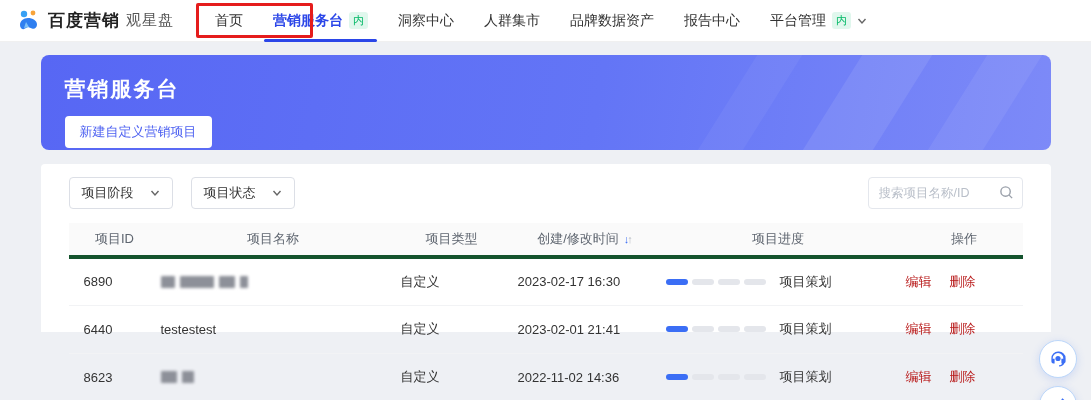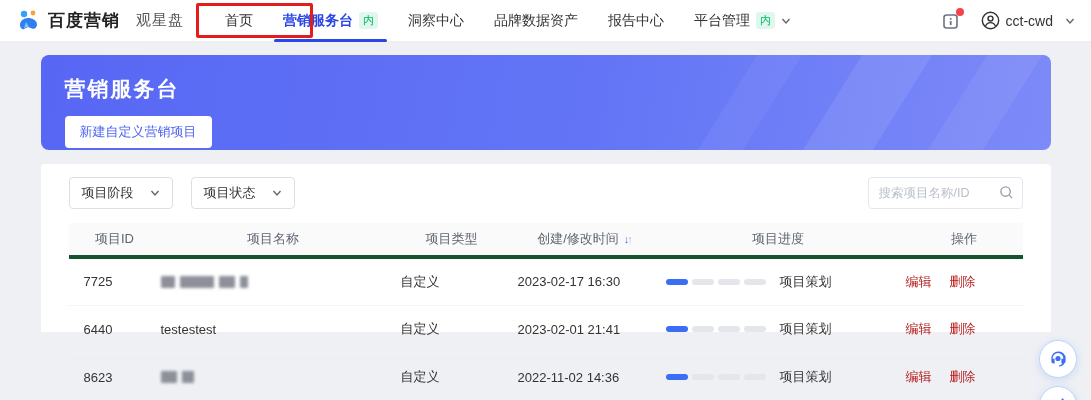--- a/index.html
+++ b/index.html
@@ -4,21 +4,21 @@
 <style>
   * { margin:0; padding:0; box-sizing:border-box; }
   html,body { width:1091px; height:400px; overflow:hidden;
     font-family:"Liberation Sans","DejaVu Sans",sans-serif; background:#eef0f4; }
 
   
   .navbar { position:relative; height:42px; background:#fff; display:flex; align-items:center;
     padding:12px 16px; border-bottom:1px solid #f0f0f0; }
   .logo { display:flex; align-items:center; gap:6px; }
   .logo-primary { font-size:17px; font-weight:bold; color:#222; letter-spacing:1px; }
-  .logo-secondary { font-size:15px; color:#555; margin-left:10px; letter-spacing:1px; }
+  .logo-secondary { font-size:15px; color:#555; margin-left:0; letter-spacing:1px; }
   .nav-items { display:flex; align-items:flex-start; margin-left:26px; height:42px; }
   .nav-item { position:relative; display:flex; align-items:center; height:42px; padding:0 15px;
     font-size:14px; color:#333; cursor:pointer; white-space:nowrap; }
   .nav-item.active { color:#2b46e8; font-weight:bold; }
   .nav-item.active .tab-underline { position:absolute; left:6px; right:6px; bottom:0; height:3px;
     background:#2b46e8; border-radius:2px; }
   .nav-badge { font-size:11px; color:#00b865; background:rgba(0,190,110,.12); border-radius:3px;
     padding:1px 4px; margin-left:6px; font-weight:normal; }
   .chev { width:10px; height:10px; margin-left:6px; }
   .annotation-box { position:absolute; left:196px; top:3px; width:117px; height:35px;
@@ -106,57 +106,39 @@
       </div>
       <div class="nav-item active">
         <span>营销服务台</span>
         <span class="nav-badge">内</span>
         <span class="tab-underline"></span>
       </div>
       <div class="nav-item">
         <span>洞察中心</span>
       </div>
       <div class="nav-item">
+        <span>人群集市</span>
+      </div>
+      <div class="nav-item">
         <span>品牌数据资产</span>
       </div>
       <div class="nav-item">
         <span>报告中心</span>
       </div>
       <div class="nav-item">
         <span>平台管理</span>
         <span class="nav-badge">内</span>
         <svg class="chev" viewBox="0 0 10 10">
           <path d="M1.5 3l3.5 4 3.5-4" fill="none" stroke="#666" stroke-width="1.4"></path>
         </svg>
       </div>
     </div>
 
   <div class="annotation-box"></div>
 
-  <div class="nav-right">
-    <div class="notif-wrap">
-      <svg width="20" height="20" viewBox="0 0 20 20">
-        <rect x="3" y="4" width="13" height="13" rx="2.5" fill="none" stroke="#6b7280" stroke-width="1.6"></rect>
-        <rect x="8.8" y="7" width="1.8" height="1.8" rx="0.5" fill="#6b7280"></rect>
-        <rect x="8.8" y="10" width="1.8" height="4" rx="0.5" fill="#6b7280"></rect>
-      </svg>
-      <span class="notif-dot"></span>
-    </div>
-    <div class="user-chunk">
-      <svg width="19" height="19" viewBox="0 0 20 20">
-        <circle cx="10" cy="10" r="8.6" fill="none" stroke="#333" stroke-width="1.5"></circle>
-        <circle cx="10" cy="8" r="2.6" fill="none" stroke="#333" stroke-width="1.5"></circle>
-        <path d="M4.8 15.8c1-2.4 2.9-3.6 5.2-3.6s4.2 1.2 5.2 3.6" fill="none" stroke="#333" stroke-width="1.5"></path>
-      </svg>
-      <span>cct-cwd</span>
-      <svg class="chev" viewBox="0 0 10 10">
-        <path d="M1.5 3l3.5 4 3.5-4" fill="none" stroke="#666" stroke-width="1.4"></path>
-      </svg>
-    </div>
-  </div>
 </div>
 
 <div class="main">
 
   <div class="banner">
     <div class="stripe s3"></div>
     <div class="stripe s2"></div>
     <div class="stripe s1"></div>
     <div class="banner-row">
       <span class="banner-title">营销服务台</span>
@@ -201,21 +183,21 @@
             <th><span>项目ID</span></th>
             <th><span>项目名称</span></th>
             <th><span>项目类型</span></th>
             <th><span>创建/修改时间</span><span class="sort-ic"><span class="sort-down">↓</span><span class="sort-up">↑</span></span></th>
             <th><span>项目进度</span></th>
             <th><span>操作</span></th>
           </tr>
         </thead>
       <tbody id="table-body">
           <tr>
-            <td>7725</td>
+            <td>6890</td>
             <td>
               <div class="redact">
                 <i style="width: 14px;"></i>
                 <i style="width: 34px;"></i>
                 <i style="width: 16px;"></i>
                 <i style="width: 8px;"></i>
               </div>
             </td>
             <td>自定义</td>
             <td>2023-02-17 16:30</td>

